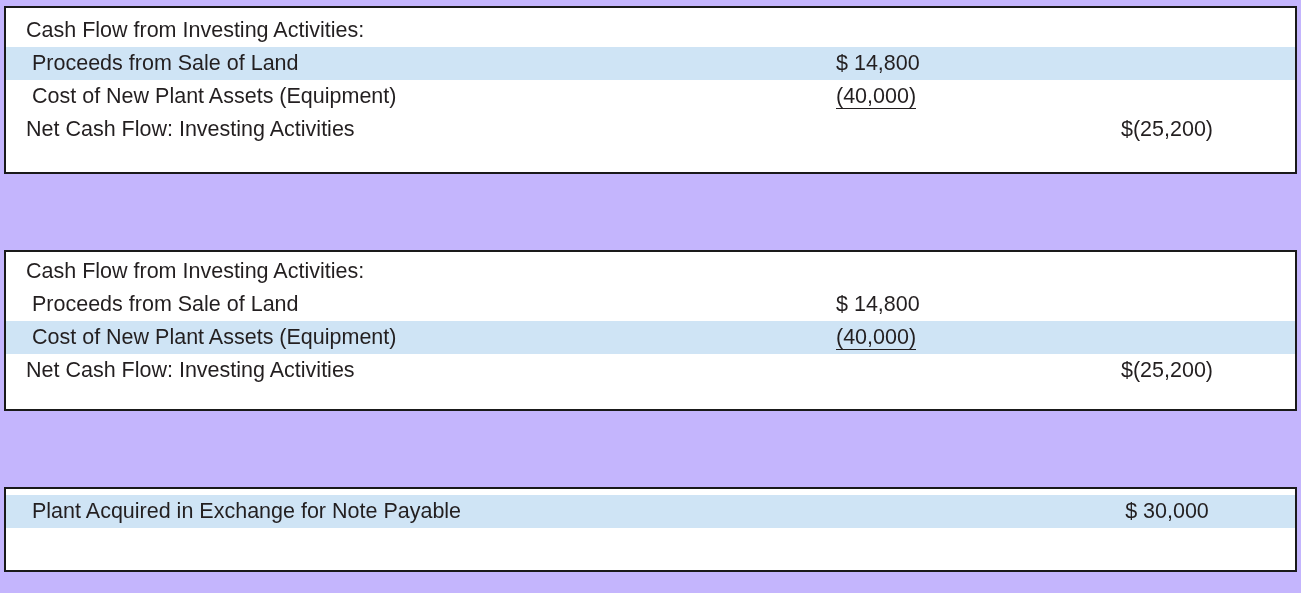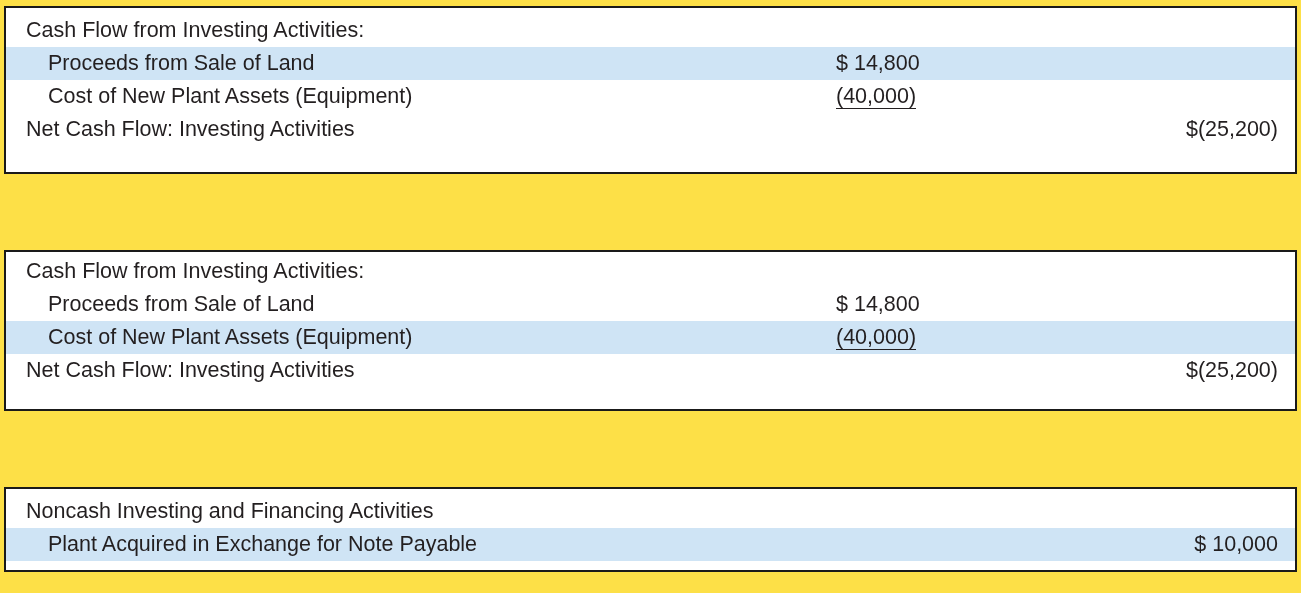--- a/index.html
+++ b/index.html
@@ -6,21 +6,21 @@
   html, body {
     margin: 0;
     padding: 0;
     background: #ffffff;
     font-family: "Liberation Sans", sans-serif;
   }
   .page {
     width: 1301px;
     height: 593px;
     position: relative;
-    background: #fde047;
+    background: #c4b5fd;
   }
   .panel {
     position: absolute;
     left: 4px;
     width: 1293px;
     border: 2px solid #1a1a1a;
     background: #ffffff;
   }
   #panel-1 { top: 6px; height: 168px; }
   #panel-2 { top: 250px; height: 161px; }
@@ -33,36 +33,36 @@
     align-items: center;
     font-size: 21.5px;
     color: #231f20;
     white-space: nowrap;
   }
   .row.hl { background: #cfe4f5; }
 
   .label {
     display: block;
   }
-  .label.indent { padding-left: 42px; }
+  .label.indent { padding-left: 26px; }
   .label.flush { padding-left: 20px; }
 
   
   .amt-col-1 {
     position: absolute;
     left: 830px;
     width: 180px;
     text-align: left;
     display: block;
   }
   .amt-col-2 {
     position: absolute;
     left: 1050px;
     width: 222px;
-    text-align: right;
+    text-align: center;
     display: block;
   }
   .underline-amt {
     border-bottom: 1.5px solid #231f20;
     padding-bottom: 0;
   }
   .spacer-sm { height: 6px; }
   .spacer-xs { height: 3px; }
 </style>
 </head>
@@ -103,22 +103,19 @@
       <span class="amt-col-1"><span class="underline-amt">(40,000)</span></span>
     </div>
     <div class="row">
       <span class="label flush">Net Cash Flow: Investing Activities</span>
       <span class="amt-col-2">$(25,200)</span>
     </div>
   </div>
 
   <div class="panel" id="panel-3">
     <div class="spacer-sm"></div>
-    <div class="row">
-      <span class="label flush">Noncash Investing and Financing Activities</span>
-    </div>
     <div class="row hl">
       <span class="label indent">Plant Acquired in Exchange for Note Payable</span>
-      <span class="amt-col-2">$ 10,000</span>
+      <span class="amt-col-2">$ 30,000</span>
     </div>
   </div>
 
 </div>
 
 </body></html>

